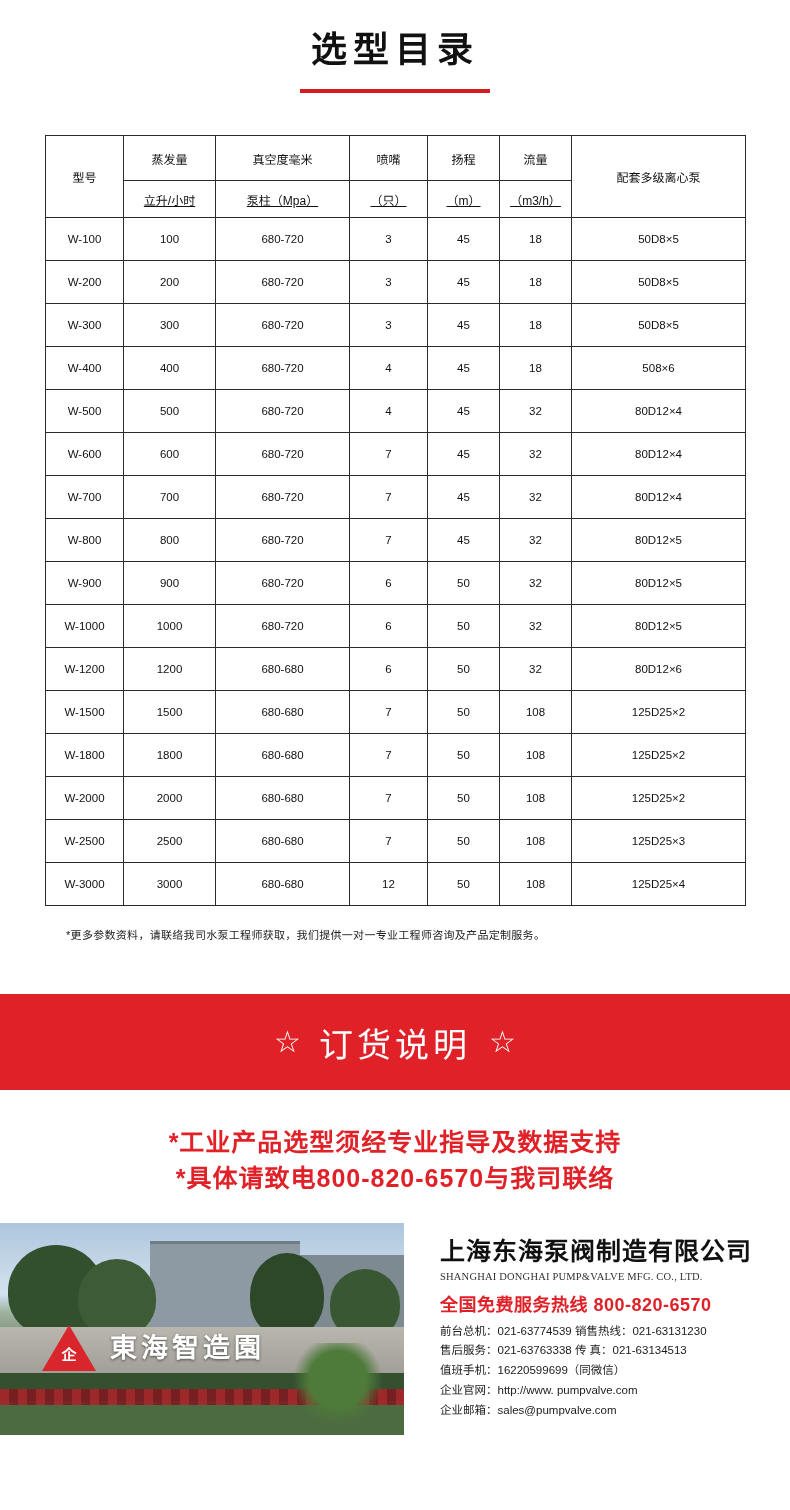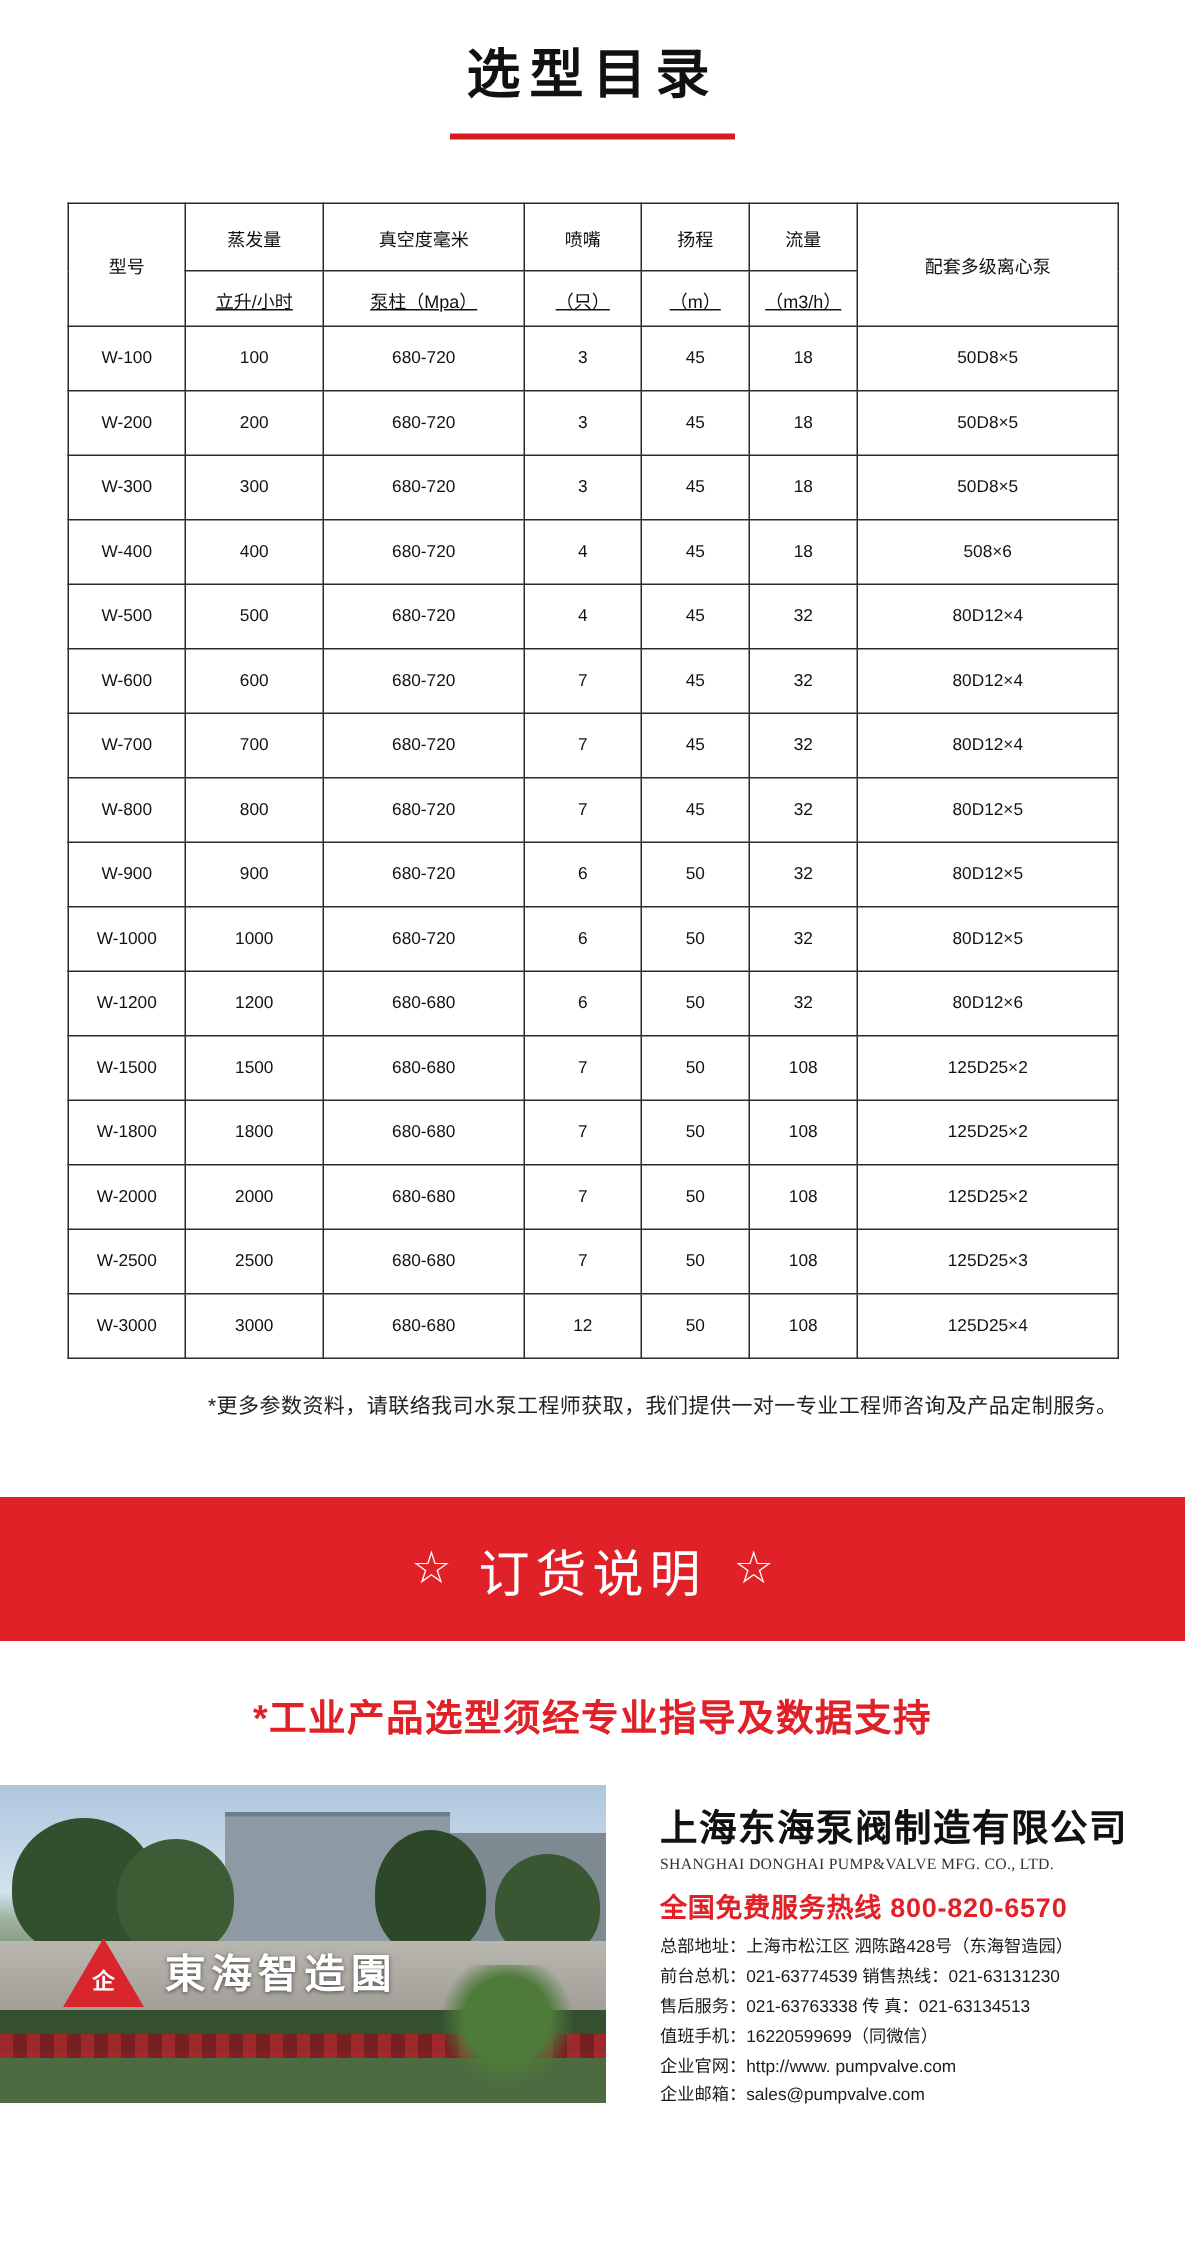--- a/index.html
+++ b/index.html
@@ -70,25 +70,24 @@
   col.c0 { width: 78px; }
   col.c1 { width: 92px; }
   col.c2 { width: 134px; }
   col.c3 { width: 78px; }
   col.c4 { width: 72px; }
   col.c5 { width: 72px; }
   col.c6 { width: 174px; }
 
   
   .note {
-    margin: 20px 45px 0 42px;
-    font-size: 14px;
+    margin: 20px 45px 0 66px;
+    font-size: 11px;
     color: #222;
     letter-spacing: 0.3px;
-    text-align: right;
   }
 
   
   .red-banner {
     margin-top: 52px;
     background: #e02128;
     height: 96px;
     display: flex;
     align-items: center;
     justify-content: center;
@@ -438,20 +437,21 @@
 <div class="red-banner">
   <div class="banner-inner">
     <span class="banner-star">☆</span>
     <span class="banner-text">订货说明</span>
     <span class="banner-star">☆</span>
   </div>
 </div>
 
 <div class="notice">
   <div class="notice-line">*工业产品选型须经专业指导及数据支持</div>
+  <div class="notice-line">*具体请致电800-820-6570与我司联络</div>
 </div>
 
 <div class="footer">
 
   <div class="photo">
     <div class="ph-sky"></div>
     <div class="ph-bldg"></div>
     <div class="ph-bldg2"></div>
     <div class="ph-tree ph-t1"></div>
     <div class="ph-tree ph-t2"></div>
@@ -469,21 +469,20 @@
       </div>
       <div class="ph-logo-text">東海智造園</div>
     </div>
   </div>
 
   <div class="contact">
     <div class="co-name">上海东海泵阀制造有限公司</div>
     <div class="co-name-en">SHANGHAI DONGHAI PUMP&amp;VALVE MFG. CO., LTD.</div>
     <div class="co-hotline">全国免费服务热线  800-820-6570</div>
     <div class="co-lines" id="contact-lines">
-        <div class="co-line">总部地址：上海市松江区  泗陈路428号（东海智造园）</div>
         <div class="co-line">前台总机：021-63774539    销售热线：021-63131230</div>
         <div class="co-line">售后服务：021-63763338    传    真：021-63134513</div>
         <div class="co-line">值班手机：16220599699（同微信）</div>
         <div class="co-line">企业官网：http://www. pumpvalve.com</div>
         <div class="co-line">企业邮箱：sales@pumpvalve.com</div>
       </div>
   </div>
 
 </div>
 

